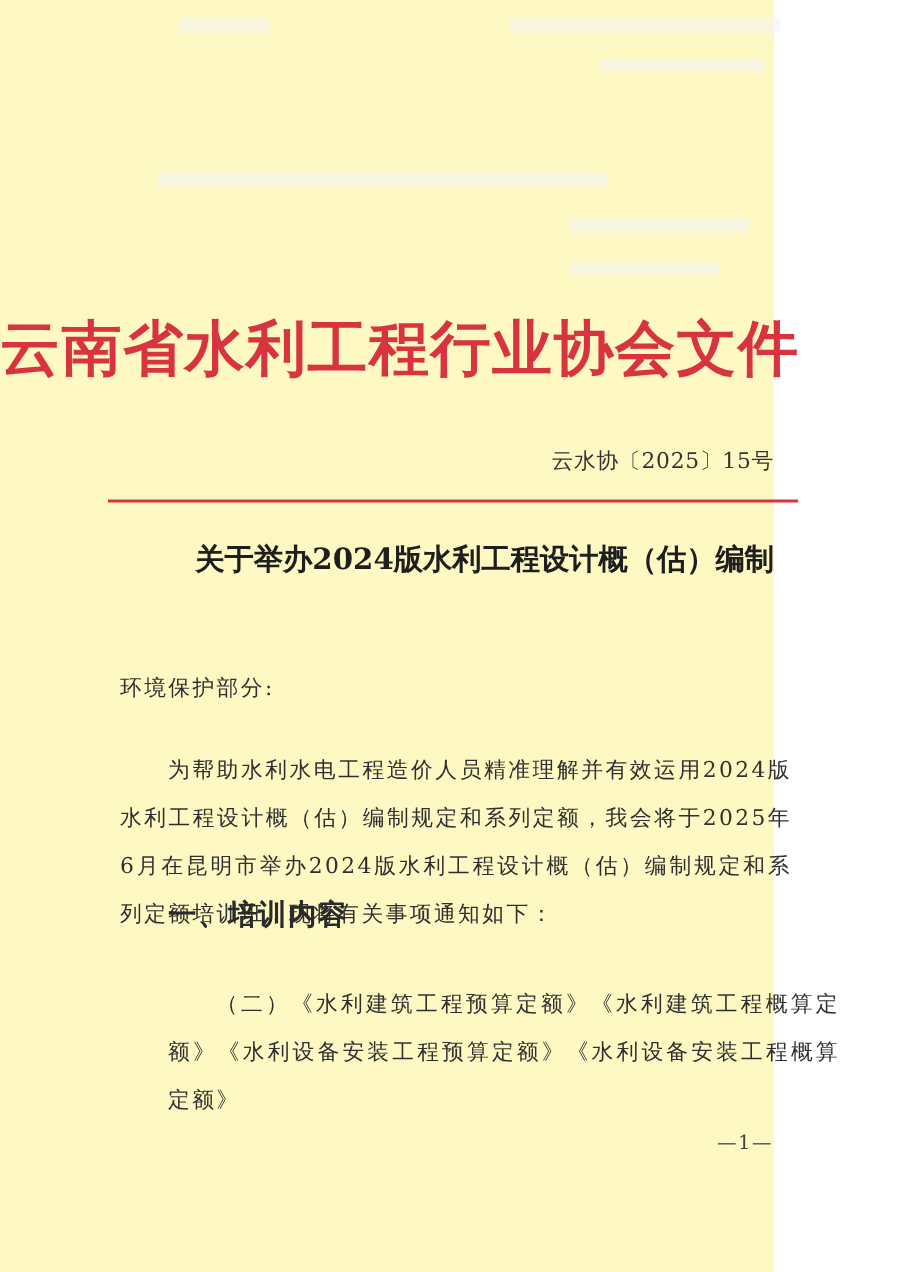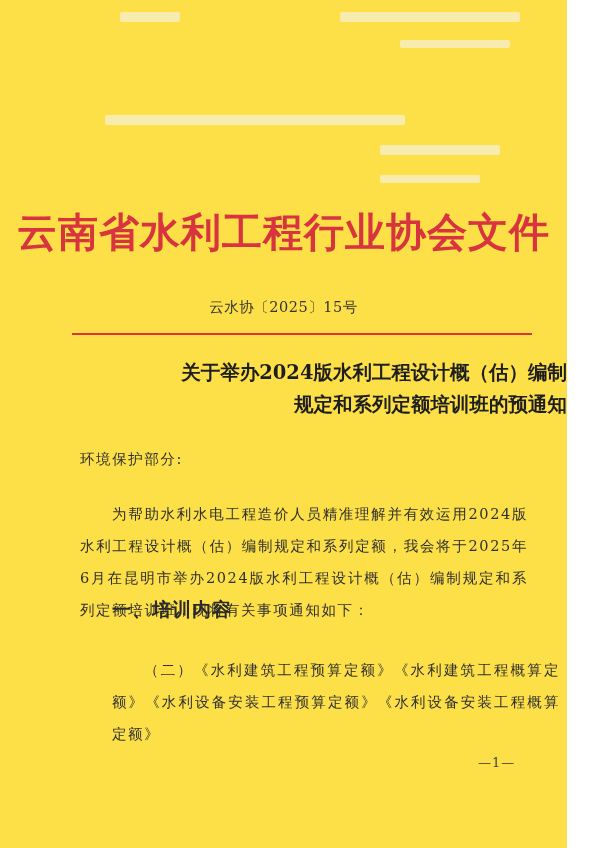--- a/index.html
+++ b/index.html
@@ -11,22 +11,22 @@
       width: 600px;
       height: 848px;
       position: relative;
       overflow: hidden;
       font-family: "DejaVu Serif", "Liberation Serif", serif;
       color: #2a2a2a;
     }
     .page {
       position: absolute;
       left: 0; top: 0;
-      width: 567px; height: 848px;
-      background: #fde047;
+      width: 516px; height: 848px;
+      background: #fef9c3;
     }
     .bleed {
       position: absolute;
       background: #f3f3f3;
       opacity: 0.6;
       border-radius: 2px;
     }
     .org-title {
       position: absolute;
       left: 0; right: 0;
@@ -36,21 +36,21 @@
       font-size: 40px;
       font-weight: bold;
       letter-spacing: 1px;
       color: #d8343f;
       white-space: nowrap;
     }
     .doc-number {
       position: absolute;
       left: 0; right: 0;
       top: 298px;
-      text-align: center;
+      text-align: right;
       font-size: 14.5px;
       color: #333;
       letter-spacing: 0.5px;
     }
     .red-rule {
       position: absolute;
       left: 72px;
       width: 460px;
       top: 333px;
       height: 2px;
@@ -111,21 +111,20 @@
   <div class="bleed" style="left:380px;top:175px;width:100px;height:8px;"></div>
 
   <div class="org-title">云南省水利工程行业协会文件</div>
 
   <div class="doc-number">云水协〔2025〕15号</div>
 
   <div class="red-rule"></div>
 
   <div class="doc-title">
     <div>关于举办2024版水利工程设计概（估）编制</div>
-    <div>规定和系列定额培训班的预通知</div>
   </div>
 
   <div class="body-text salutation">环境保护部分:</div>
 
   <div class="body-text para">为帮助水利水电工程造价人员精准理解并有效运用2024版水利工程设计概（估）编制规定和系列定额，我会将于2025年6月在昆明市举办2024版水利工程设计概（估）编制规定和系列定额培训班，现将有关事项通知如下：</div>
 
   <div class="section-head">一、培训内容</div>
 
 
   <div class="body-text item2">（二）《水利建筑工程预算定额》《水利建筑工程概算定额》《水利设备安装工程预算定额》《水利设备安装工程概算定额》</div>

